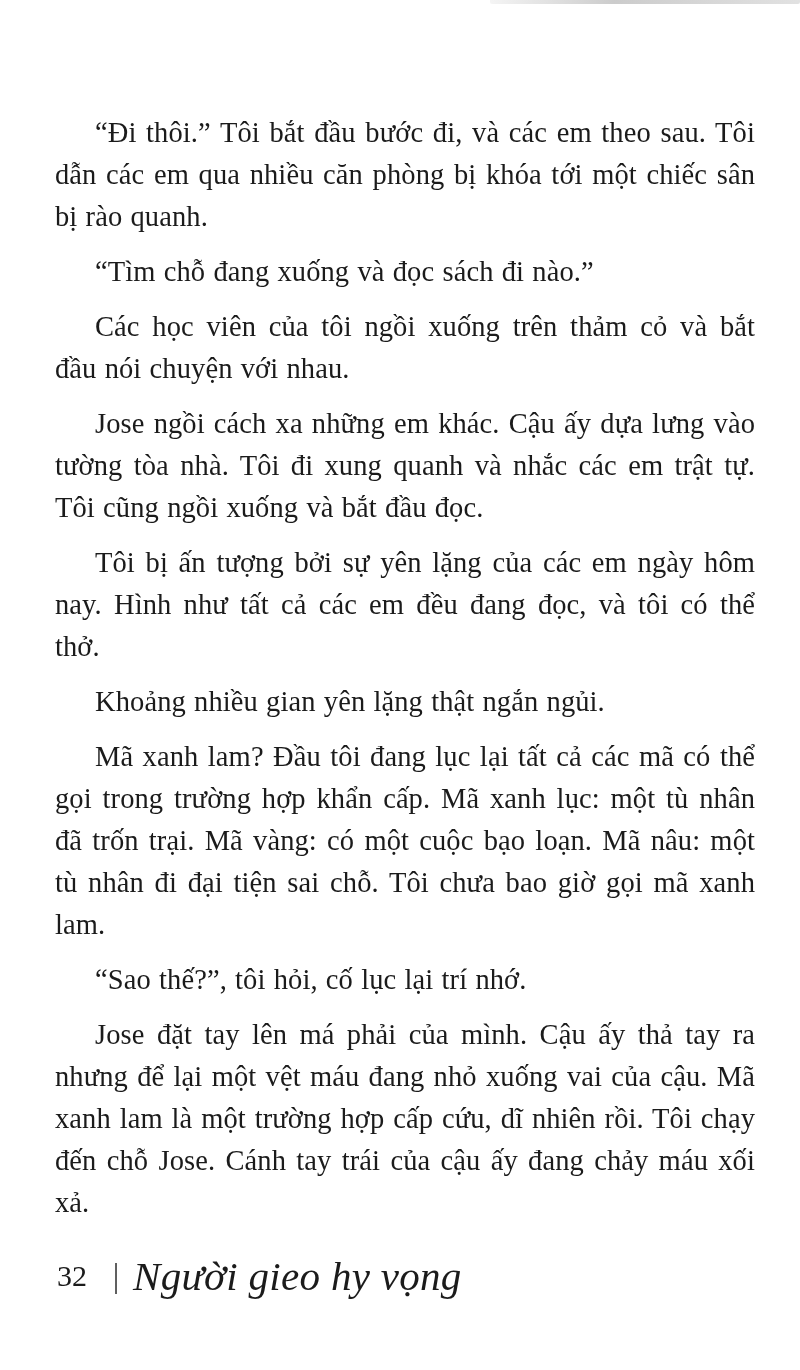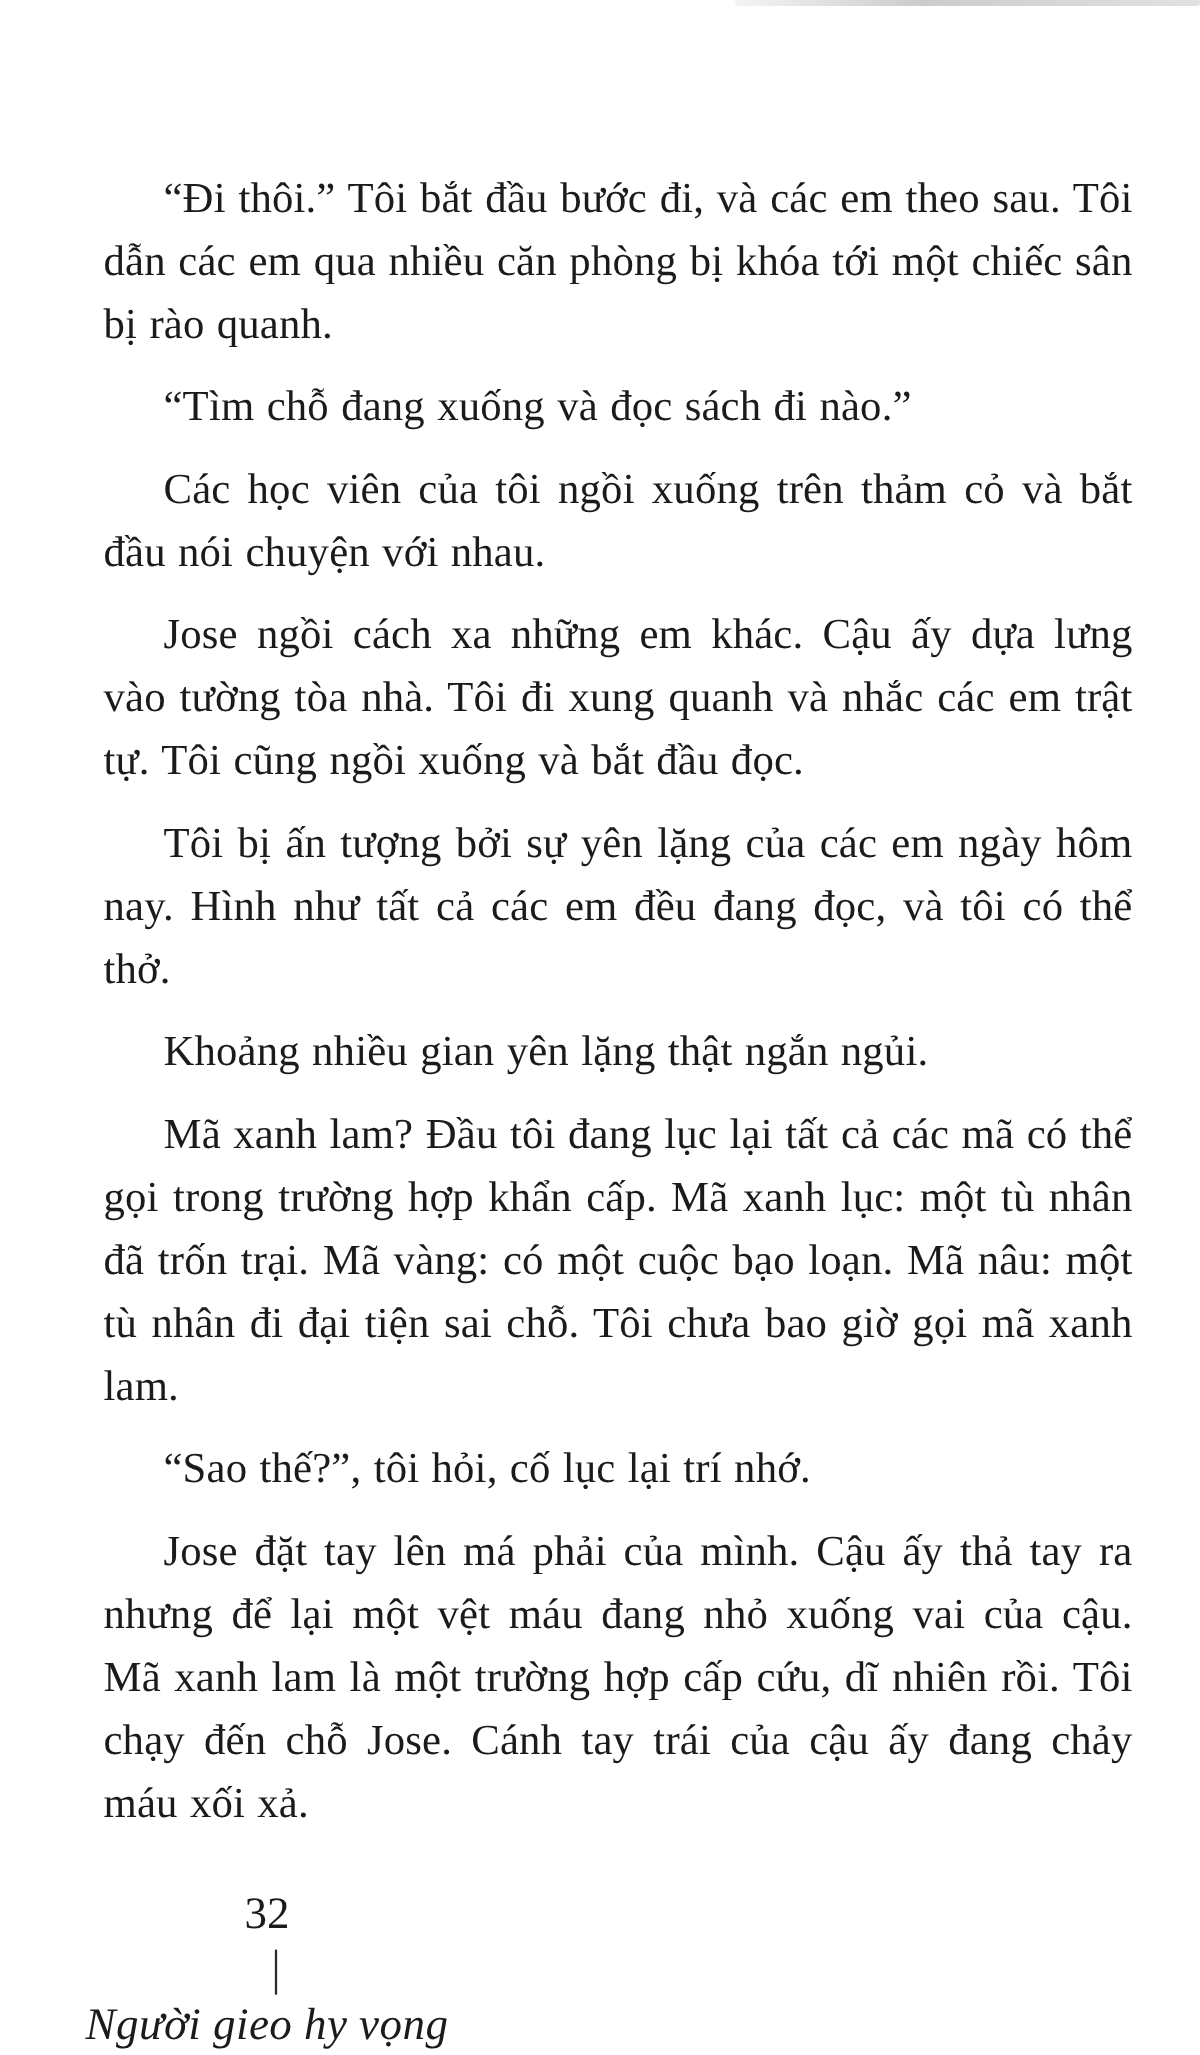--- a/index.html
+++ b/index.html
@@ -24,51 +24,50 @@
     background: linear-gradient(to right, rgba(120,120,120,0.08), rgba(120,120,120,0.38) 40%, rgba(120,120,120,0.22));
     border-radius: 0 0 2px 2px;
   }
   .text-block {
     position: absolute;
     top: 112px;
     left: 55px;
     width: 700px;
   }
   .text-block p {
-    margin: 0 0 13px 14px;
+    margin: 0 0 13px 0;
     font-size: 28.5px;
     line-height: 42px;
     text-align: justify;
     text-indent: 40px;
     letter-spacing: 0.1px;
     word-spacing: 1px;
   }
   .footer {
     position: absolute;
     left: 57px;
     top: 1256px;
     display: flex;
     align-items: center;
-    flex-direction: column;
   }
   .footer .page-number {
     font-size: 30px;
     line-height: 40px;
   }
   .footer .separator {
     display: inline-block;
     margin: 0 14px 0 26px;
     font-size: 30px;
     line-height: 34px;
     color: #2a2a2a;
     transform: scaleY(1.1);
   }
   .footer .book-title {
     font-style: italic;
-    font-size: 30px;
+    font-size: 41px;
     line-height: 40px;
     letter-spacing: 0.3px;
   }
 </style>
 </head>
 <body>
 
 <div class="scan-artifact"></div>
 
 <div class="text-block">

